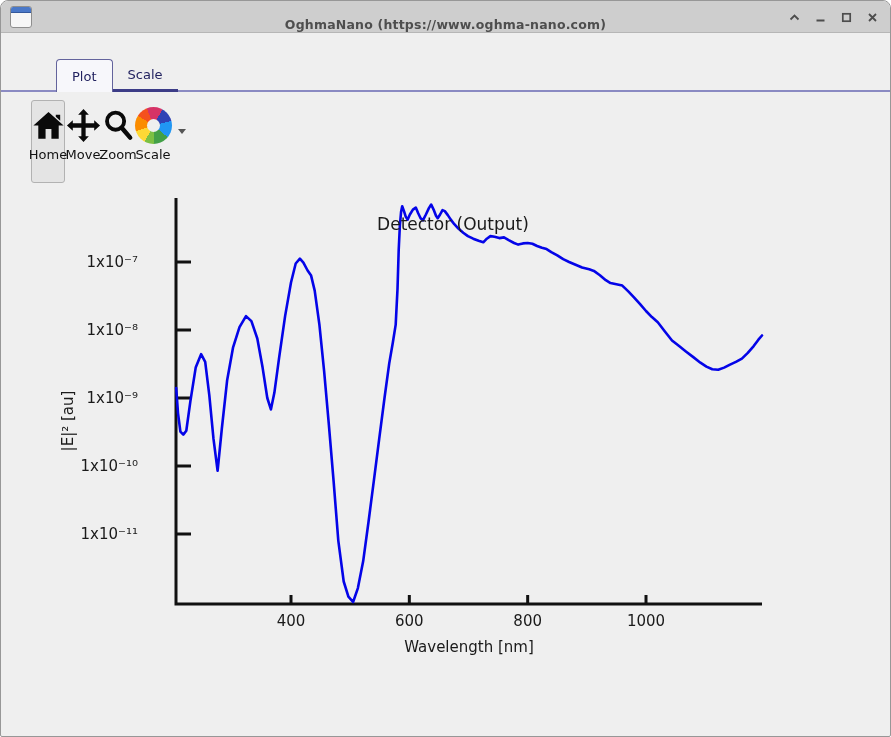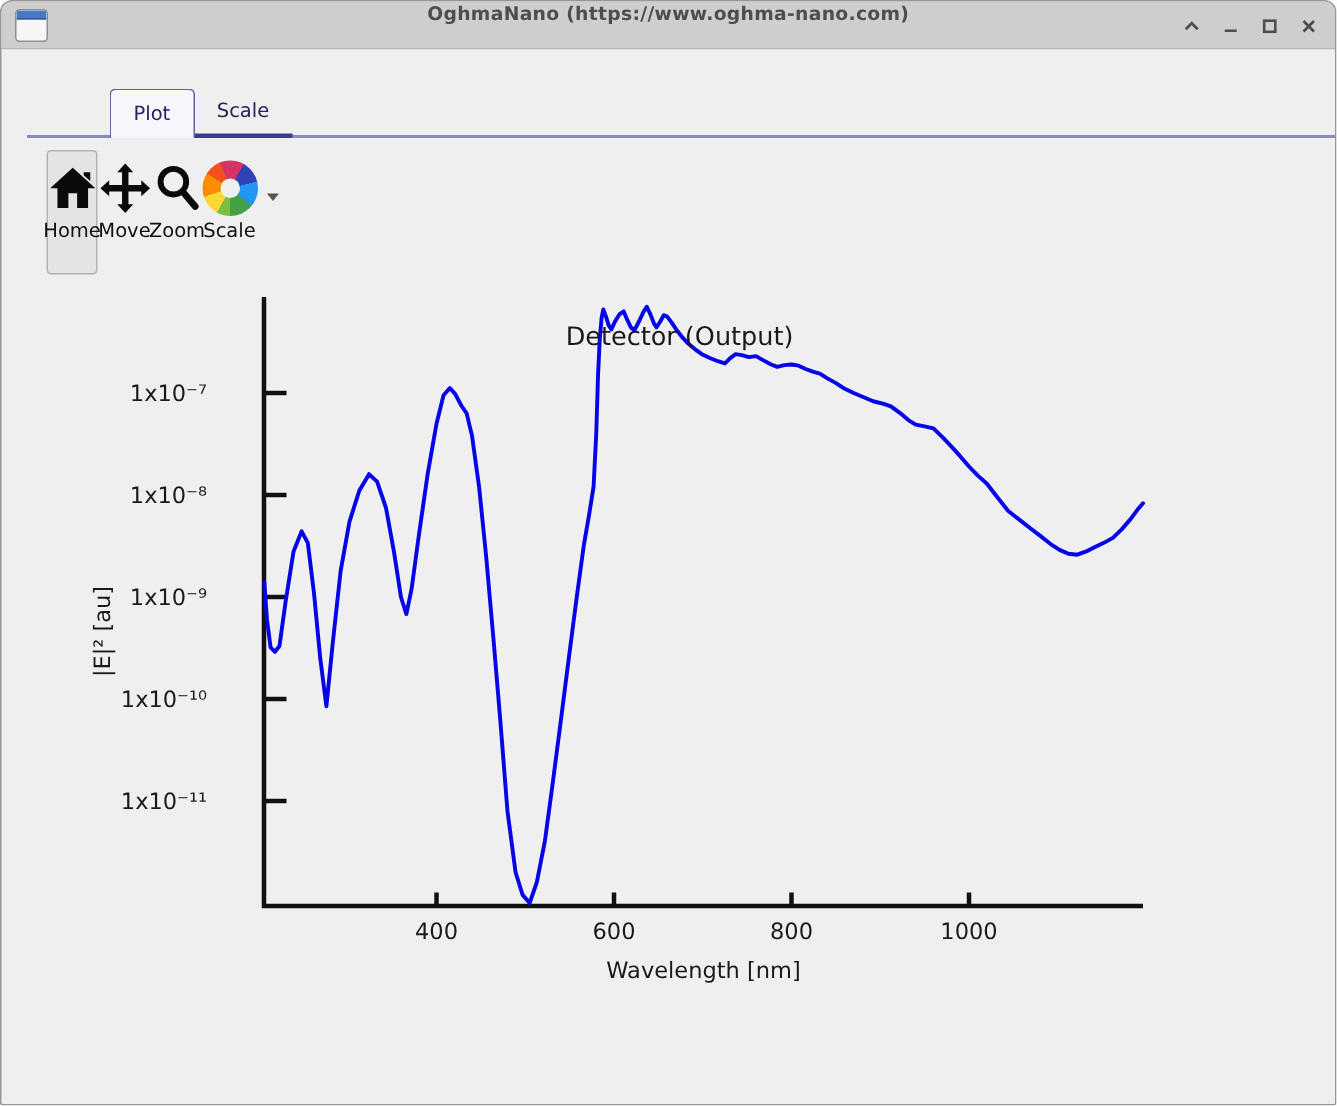--- a/index.html
+++ b/index.html
@@ -8,40 +8,39 @@
     position:relative;width:891px;height:737px;
     background:#efefef;border:1px solid #979797;
     border-radius:8px 8px 2px 2px;
     font-family:"DejaVu Sans","Liberation Sans",sans-serif;
     overflow:hidden;
   }
   
   .titlebar{
     position:relative;height:32px;background:#cecece;
     border-bottom:1px solid #b6b6b6;border-radius:7px 7px 0 0;
-    display:flex;align-items:flex-start;
+    display:flex;align-items:flex-end;
   }
   .win-icon{
     position:absolute;left:9px;top:5px;width:22px;height:22px;
     background:#f6f6f6;border:1px solid #8e8e8e;border-radius:3px;overflow:hidden;
   }
   .win-icon .stripe{height:6px;background:#4a78c8;border-bottom:1px solid #33589c;}
   .title-text{
     flex:1;text-align:center;font-size:12.5px;font-weight:bold;color:#4e4e4e;
     letter-spacing:.2px;
   }
   .win-controls{position:absolute;right:10px;top:0;height:32px;display:flex;align-items:center;gap:10px;}
   .win-btn{width:16px;height:16px;display:flex;align-items:center;justify-content:center;cursor:default;}
   .win-btn svg{display:block;}
   
   .tabbar{
     display:flex;align-items:flex-end;
     padding:26px 10px 0 55px;
     border-bottom:2px solid #8a8ac2;
-    margin-left:17px;
   }
   .tab{
     height:31px;display:flex;align-items:center;justify-content:center;
     padding:0 15px;font-size:13px;color:#232360;cursor:default;
   }
   .tab.selected{
     height:33px;margin-bottom:-2px;
     background:#f7f7fb;border:1px solid #63639c;border-bottom:none;
     border-radius:4px 4px 0 0;
   }

